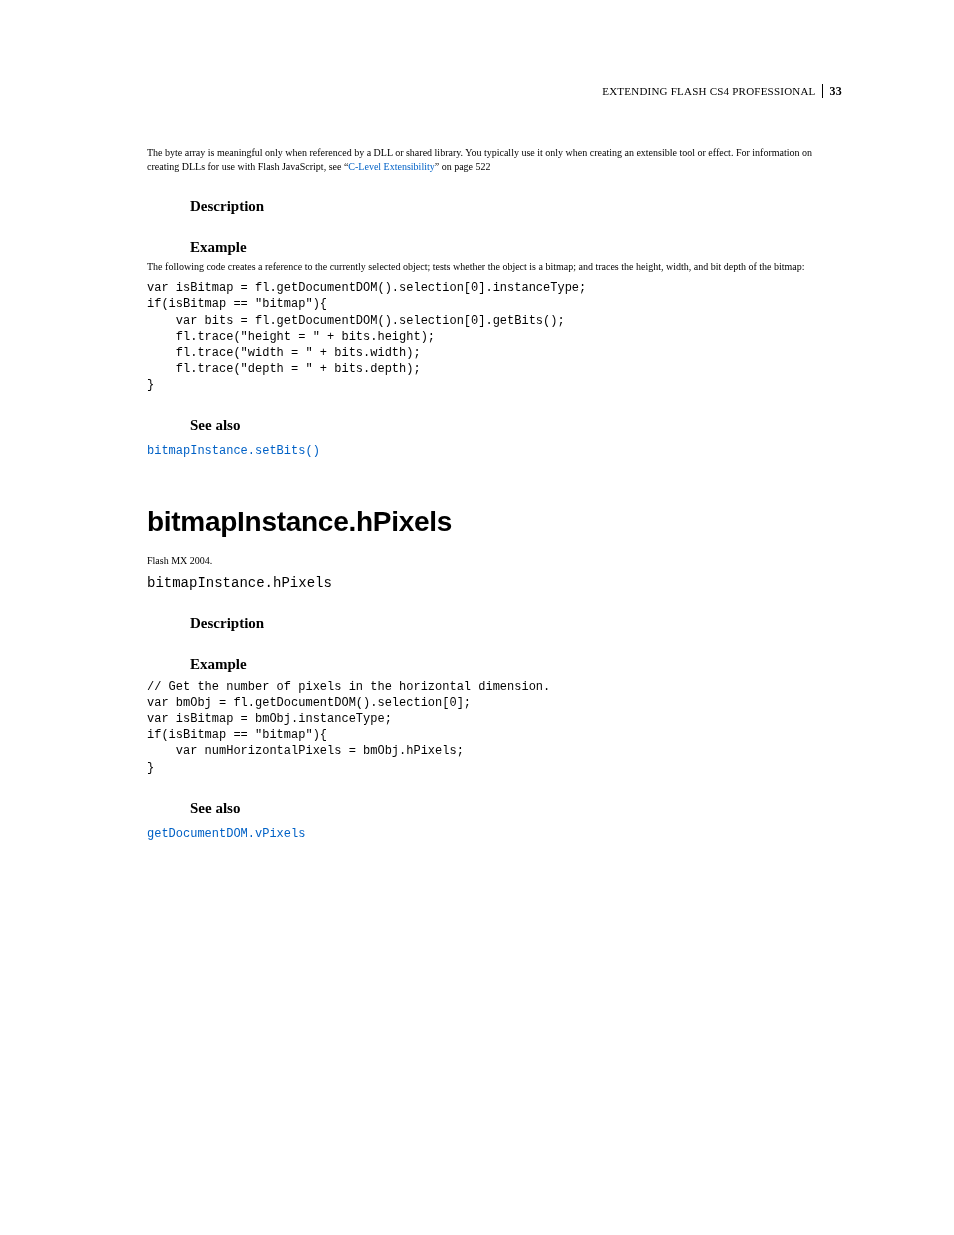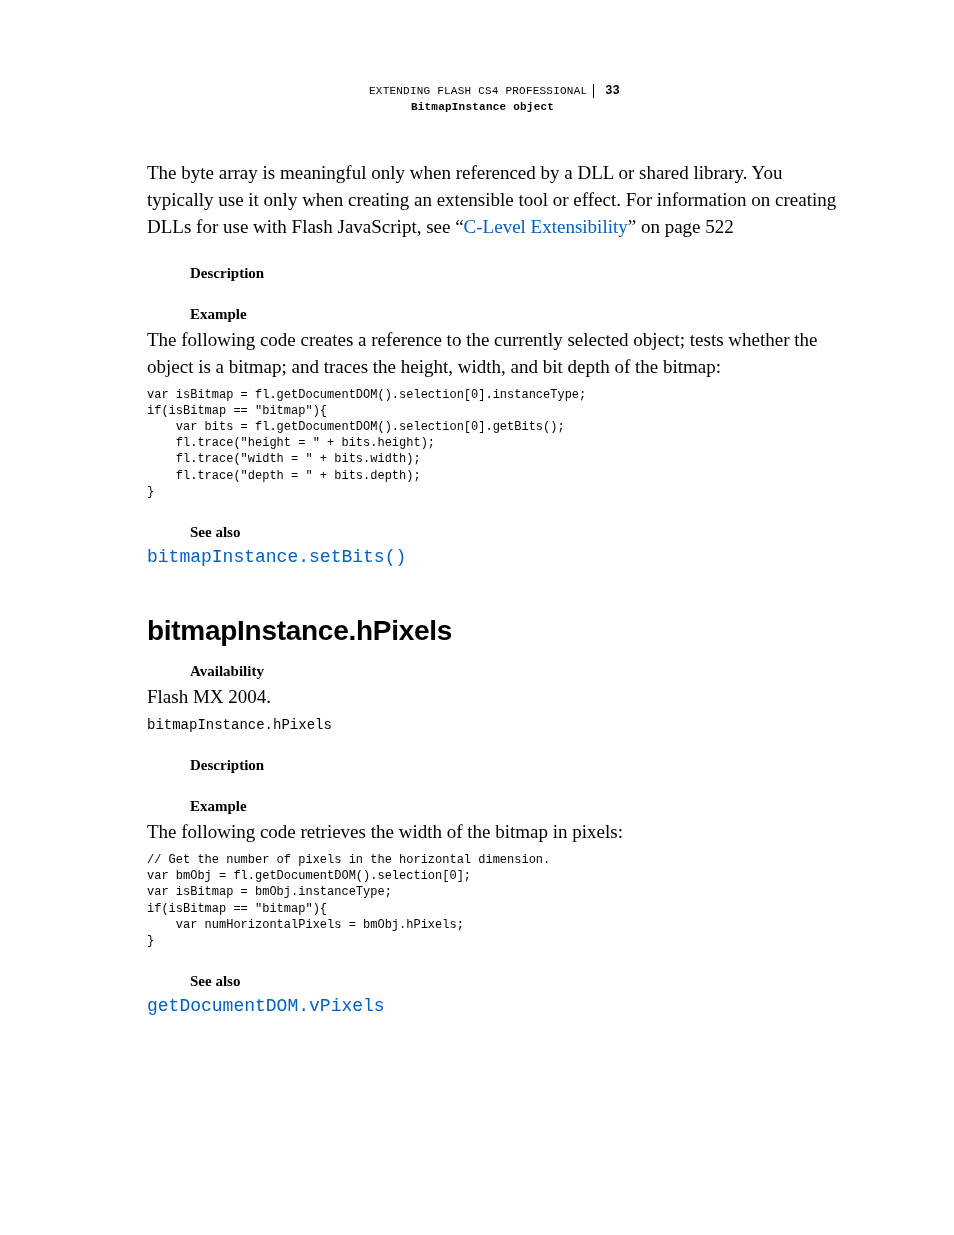--- a/index.html
+++ b/index.html
@@ -9,43 +9,43 @@
     background: #fff;
     color: #000;
     width: 954px;
     height: 1235px;
     position: relative;
   }
   .page {
     padding: 84px 112px 60px 147px;
   }
   .running-head {
-    text-align: center;
-    font-family: Liberation Mono, monospace;
+    text-align: right;
+    font-family: Liberation Serif, serif;
     font-size: 11px;
     line-height: 1.3;
     margin-bottom: 46px;
     letter-spacing: 0.02em;
   }
   .running-head .line1 {
     display: inline-block;
     border-right: 1.5px solid #000;
     padding-right: 6px;
     margin-right: 4px;
   }
   .running-head .pagenum {
     font-weight: 700;
     font-size: 12px;
   }
   .running-head .line2 {
     font-weight: 700;
     padding-right: 24px;
   }
   .body-text {
-    font-size: 19px;
+    font-size: 10px;
     line-height: 1.42;
     margin: 3px 0 6px 0;
   }
   .link {
     color: #0061c6;
     cursor: pointer;
   }
   .label {
     font-weight: 700;
     font-size: 15px;
@@ -59,21 +59,21 @@
     line-height: 1.35;
     margin: 6px 0 0 0;
     white-space: pre;
   }
   .code-inline {
     font-family: "Courier New", Courier, monospace;
     font-size: 14px;
   }
   .code-link {
     font-family: "Courier New", Courier, monospace;
-    font-size: 18px;
+    font-size: 12px;
     color: #0061c6;
     cursor: pointer;
   }
   h1.section {
     font-family: "Myriad Pro", "Helvetica Neue", Arial, sans-serif;
     font-weight: 700;
     font-size: 28px;
     margin: 48px 0 16px 0;
     letter-spacing: -0.01em;
   }
@@ -82,21 +82,20 @@
 </head>
 <body>
 
 <div class="page">
 
   <div class="running-head">
     <div>
       <span class="line1">EXTENDING FLASH CS4 PROFESSIONAL</span>
       <span class="pagenum">33</span>
     </div>
-    <div class="line2">BitmapInstance object</div>
   </div>
 
   <p class="body-text">
     <span>The byte array is meaningful only when referenced by a DLL or shared library. You typically use it only when creating an extensible tool or effect. For information on creating DLLs for use with Flash JavaScript, see “</span><span class="link">C-Level Extensibility</span><span>” on page 522</span>
   </p>
 
   <p class="label">Description</p>
 
   <p class="label">Example</p>
   <p class="body-text">The following code creates a reference to the currently selected object; tests whether the object is a bitmap; and traces the height, width, and bit depth of the bitmap:</p>
@@ -107,29 +106,27 @@
     fl.trace("width = " + bits.width);
     fl.trace("depth = " + bits.depth);
 }</pre>
 
   <p class="label">See also</p>
   <div class="spacer-sm"></div>
   <span class="code-link">bitmapInstance.setBits()</span>
 
   <h1 class="section">bitmapInstance.hPixels</h1>
 
-  <p class="label" style="margin-top:14px">Availability</p>
   <p class="body-text">Flash MX 2004.</p>
 
   <div class="code-inline">bitmapInstance.hPixels</div>
 
   <p class="label">Description</p>
 
   <p class="label">Example</p>
-  <p class="body-text">The following code retrieves the width of the bitmap in pixels:</p>
   <pre class="code">// Get the number of pixels in the horizontal dimension.
 var bmObj = fl.getDocumentDOM().selection[0];
 var isBitmap = bmObj.instanceType;
 if(isBitmap == "bitmap"){
     var numHorizontalPixels = bmObj.hPixels;
 }</pre>
 
   <p class="label">See also</p>
   <div class="spacer-sm"></div>
   <span class="code-link">getDocumentDOM.vPixels</span>

